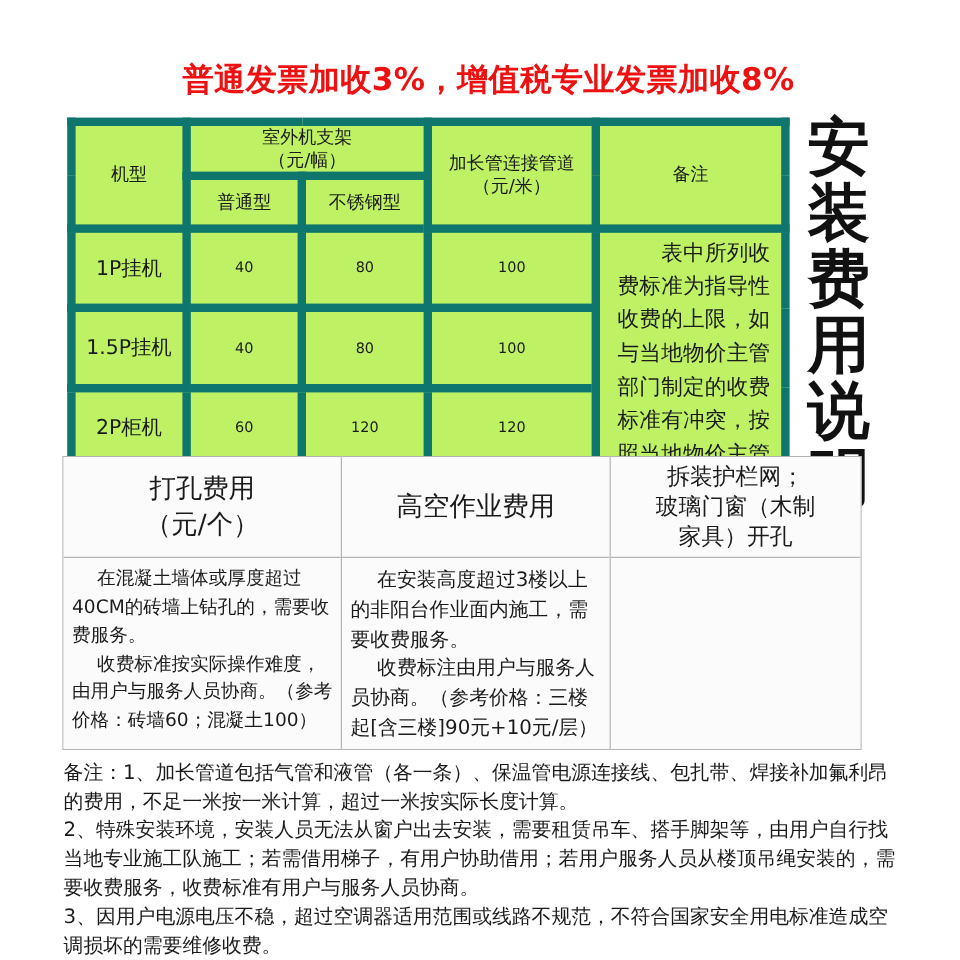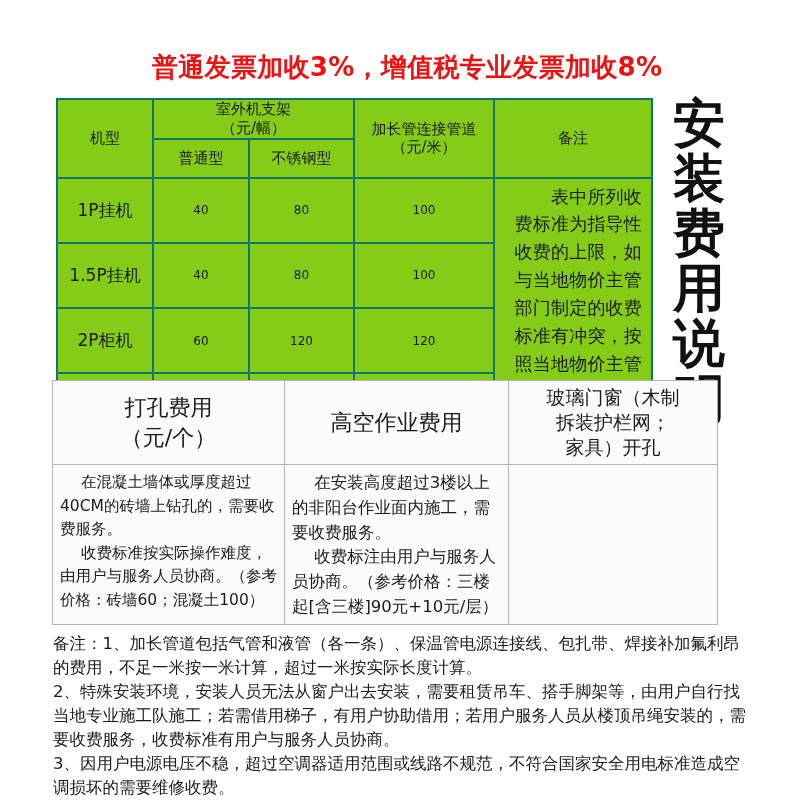--- a/index.html
+++ b/index.html
@@ -64,22 +64,22 @@
   .ptable {
     position: absolute;
     left: 56px;
     top: 98px;
     width: 597px;
     border-collapse: collapse;
     table-layout: fixed;
     background: #fbfbfb;
   }
   .ptable td, .ptable th {
-    border: 2px solid #0f766e;
-    background: #84cc16;
+    border: 7px solid #0f766e;
+    background: #bef264;
     text-align: center;
     vertical-align: middle;
     font-weight: normal;
     color: #1b1b1b;
     padding: 0;
   }
   .ptable .hcell {
     font-size: 15px;
     line-height: 1.25;
     height: 36px;
@@ -259,22 +259,22 @@
         <span>高空作业费用</span>
       </div>
       <div class="panel-body">
         <p>在安装高度超过3楼以上的非阳台作业面内施工，需要收费服务。</p>
         <p>收费标注由用户与服务人员协商。（参考价格：三楼起[含三楼]90元+10元/层）</p>
       </div>
     </div>
 
     <div class="panel p3">
       <div class="panel-head">
+        <span>拆装护栏网；</span>
         <span>玻璃门窗（木制</span>
-        <span>拆装护栏网；</span>
         <span>家具）开孔</span>
       </div>
     </div>
 
   </div>
 
   <div class="notes">
     <p>备注：1、加长管道包括气管和液管（各一条）、保温管电源连接线、包扎带、焊接补加氟利昂的费用，不足一米按一米计算，超过一米按实际长度计算。</p>
     <p>2、特殊安装环境，安装人员无法从窗户出去安装，需要租赁吊车、搭手脚架等，由用户自行找当地专业施工队施工；若需借用梯子，有用户协助借用；若用户服务人员从楼顶吊绳安装的，需要收费服务，收费标准有用户与服务人员协商。</p>
     <p>3、因用户电源电压不稳，超过空调器适用范围或线路不规范，不符合国家安全用电标准造成空调损坏的需要维修收费。</p>

